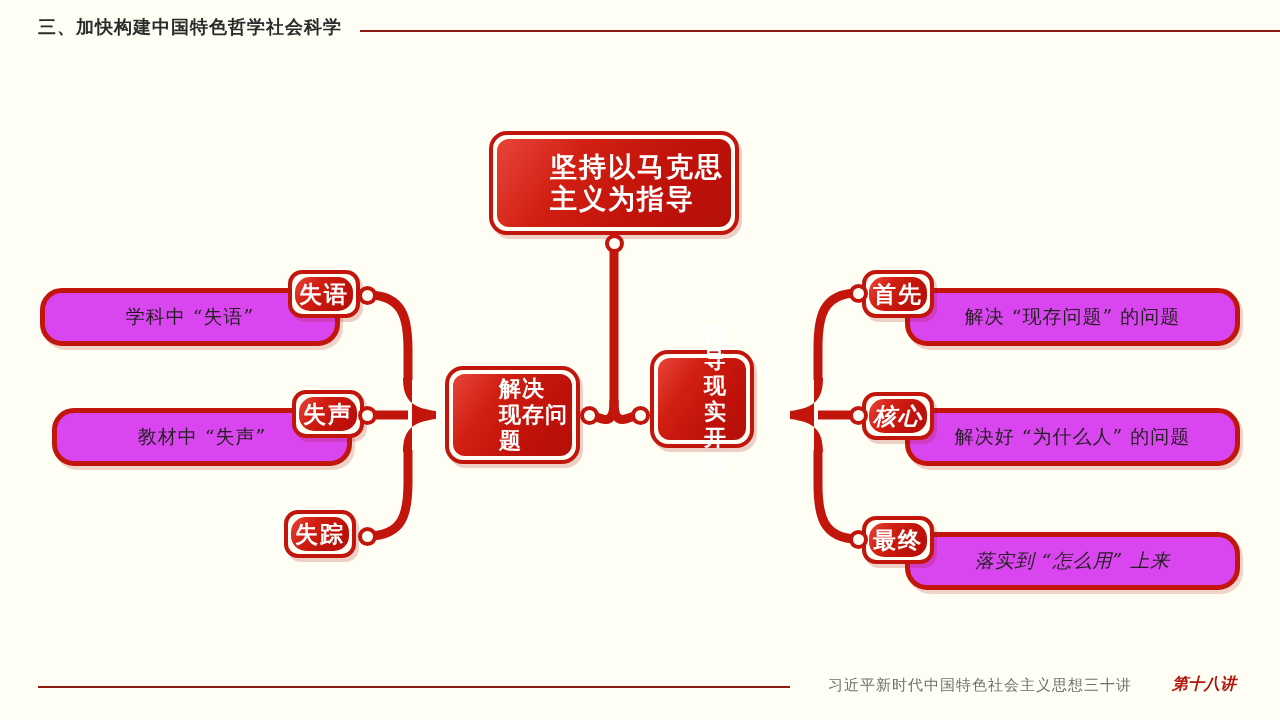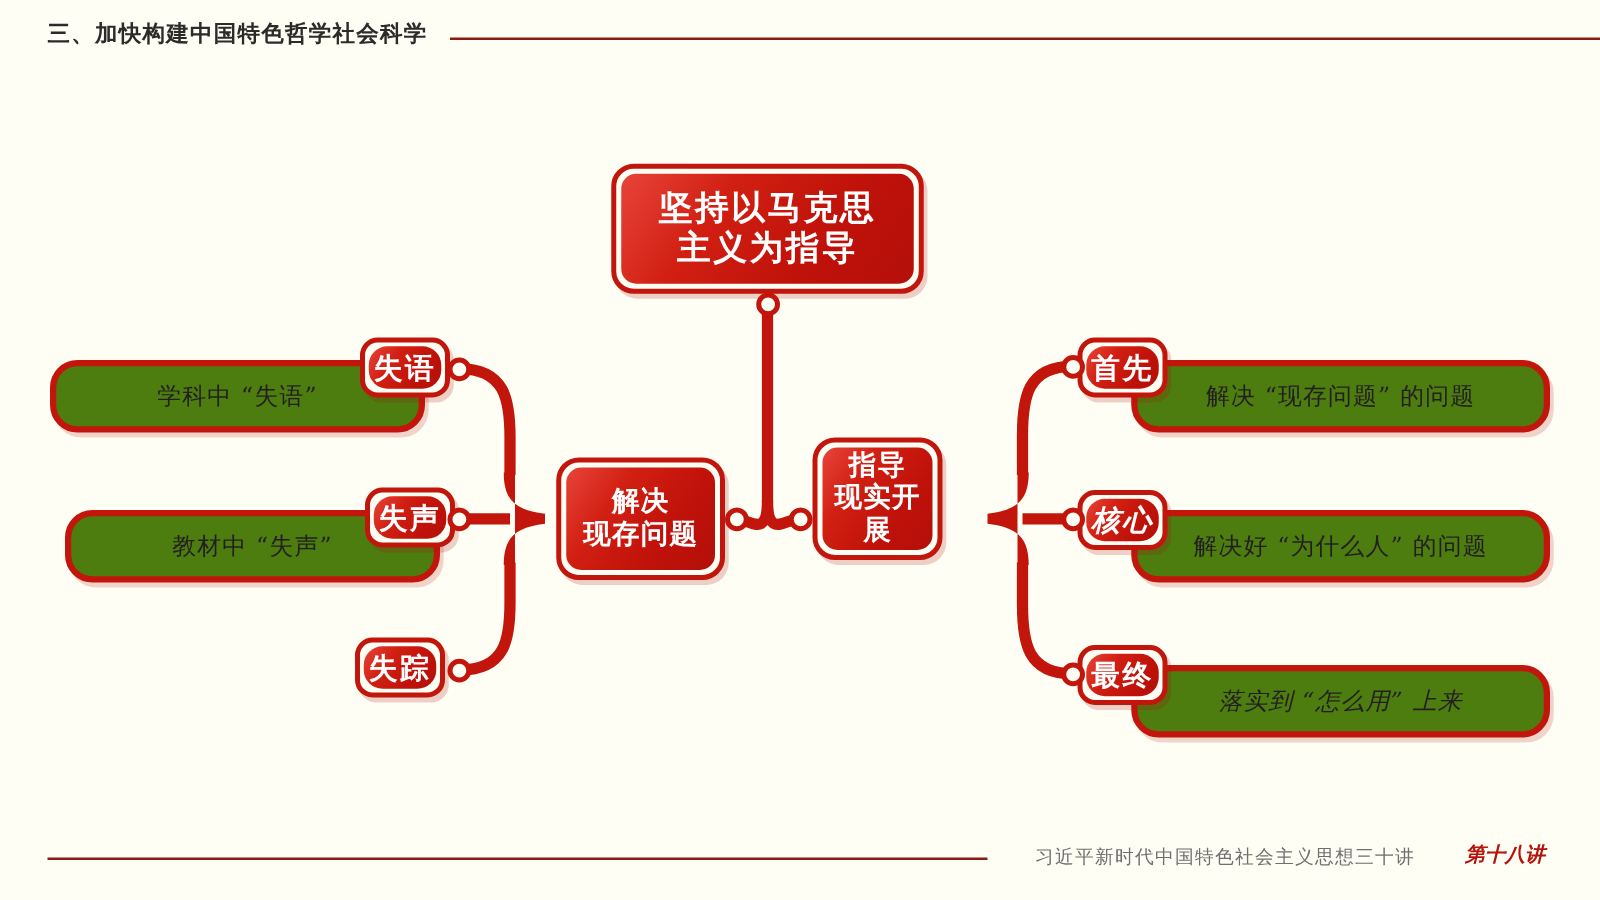--- a/index.html
+++ b/index.html
@@ -58,29 +58,30 @@
     border-radius:18px;
     padding:4px;
     background:#FFFEF5;
     box-shadow:3px 4px 0 rgba(170,20,10,.20);
   }
   .solid > .inner{
     width:100%;height:100%;
     border-radius:12px;
     background:linear-gradient(125deg,#E8443A 0%,#D11F12 32%,#BE1109 70%,#B4100A 100%);
     display:flex;align-items:center;justify-content:center;
-    color:#ffffff;font-weight:bold;text-align:center;line-height:1.18;
+    color:#ffffff;font-weight:bold;line-height:1.18;
     box-sizing:border-box;
+    padding-left:46px;
   }
 
   
   .hollow{
     border:5px solid #C2160C;
     border-radius:22px;
-    background:#4d7c0f;
+    background:#d946ef;
     display:flex;align-items:center;justify-content:center;
     color:#231f20;
     box-shadow:3px 4px 0 rgba(170,20,10,.18);
   }
   .hollow .txt{
     font-family:"DejaVu Serif","Liberation Serif",serif;
     font-size:19px;letter-spacing:1px;white-space:nowrap;
   }
 
   

